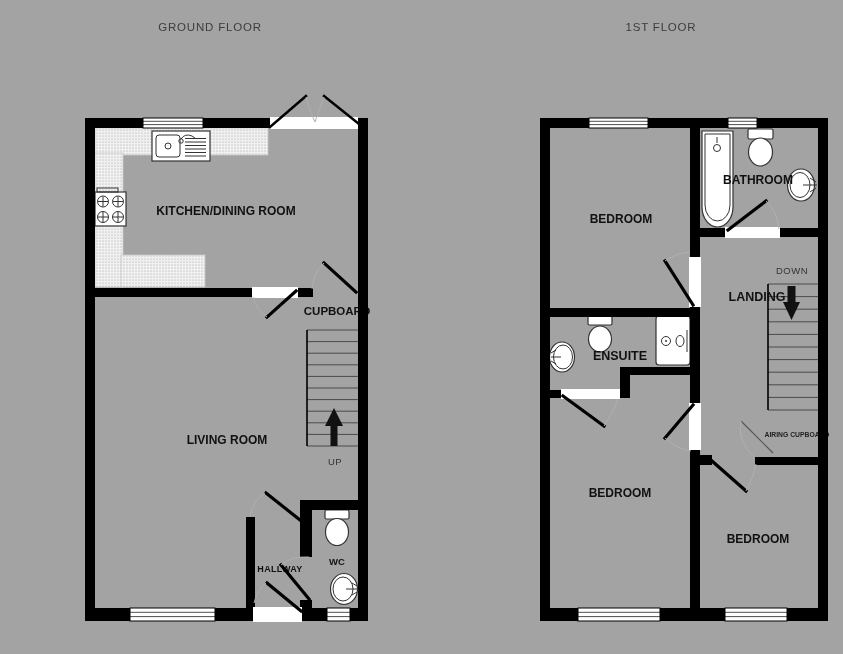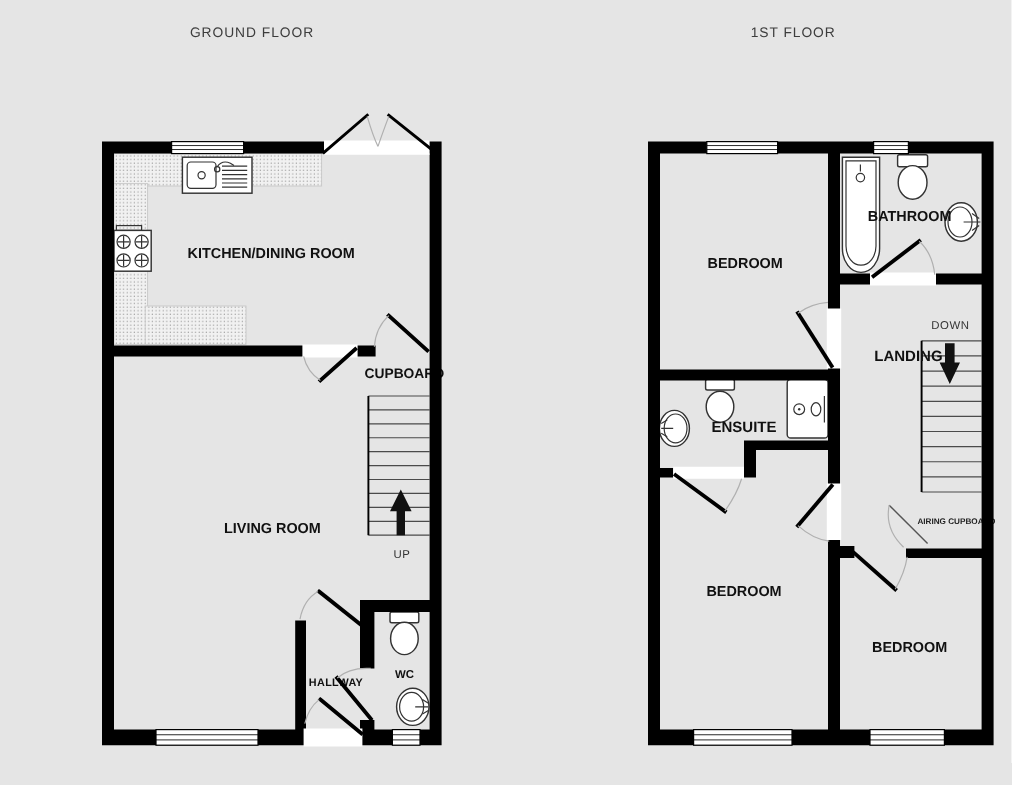--- a/index.html
+++ b/index.html
@@ -1,16 +1,16 @@
 <!DOCTYPE html>
 <html><head>
 <meta charset="utf-8">
 <style>
   html,body{margin:0;padding:0;background:#ffffff;}
-  .canvas{position:relative;width:843px;height:654px;background:#e5e5e5;overflow:hidden;}
+  .canvas{position:relative;width:843px;height:654px;background:#a3a3a3;overflow:hidden;}
   svg{display:block;}
   text{font-family:"Liberation Sans",sans-serif;}
   .floor-title{font-size:11.5px;fill:#3d3d3d;letter-spacing:.8px;text-anchor:middle;}
   .room-lbl{font-size:12px;font-weight:bold;fill:#111;text-anchor:middle;}
   .room-lbl-md{font-size:12.5px;font-weight:bold;fill:#111;text-anchor:middle;}
   .room-lbl-sm{font-size:9.5px;font-weight:bold;fill:#111;text-anchor:middle;}
   .room-lbl-xs{font-size:9px;font-weight:bold;fill:#111;text-anchor:middle;letter-spacing:.3px;}
   .room-lbl-tiny{font-size:6.8px;font-weight:bold;fill:#222;text-anchor:middle;}
   .dir-lbl{font-size:9.5px;fill:#333;text-anchor:middle;letter-spacing:.5px;}
   .fixture{fill:#ffffff;stroke:#333;stroke-width:1.2;}

